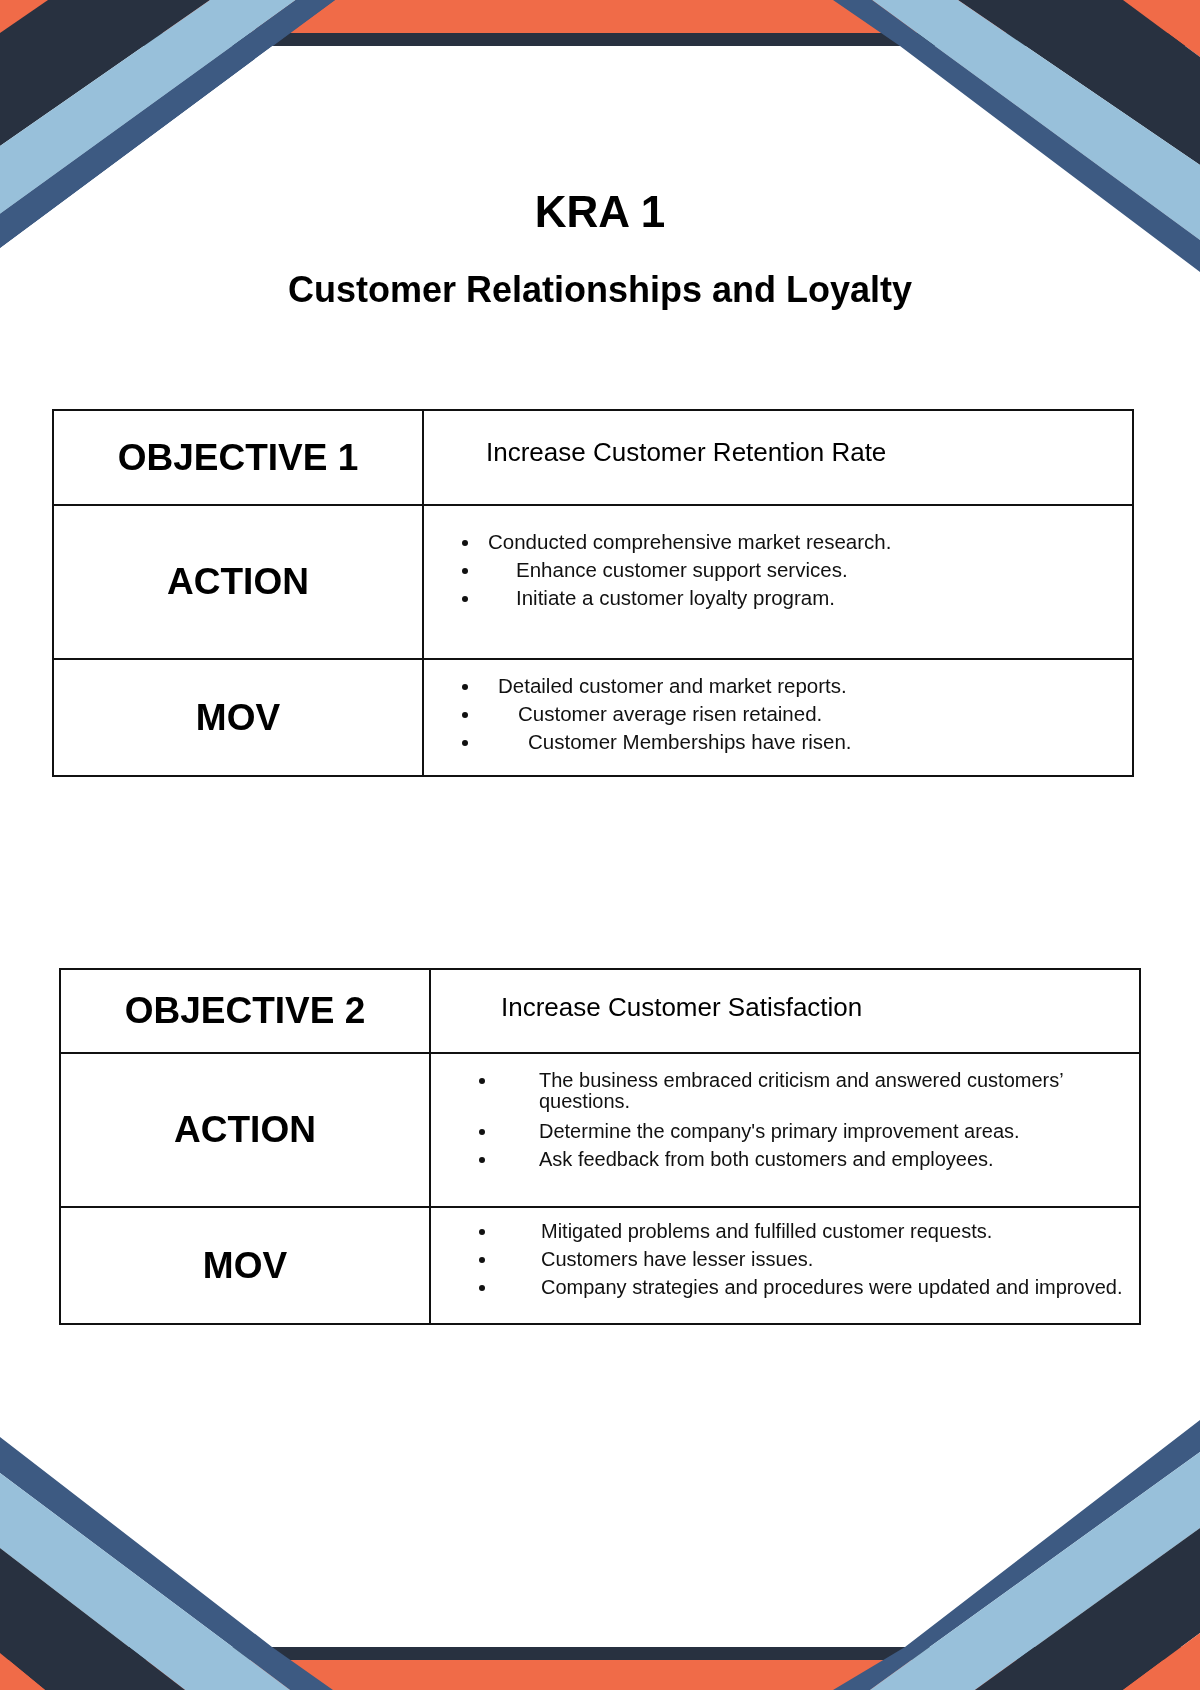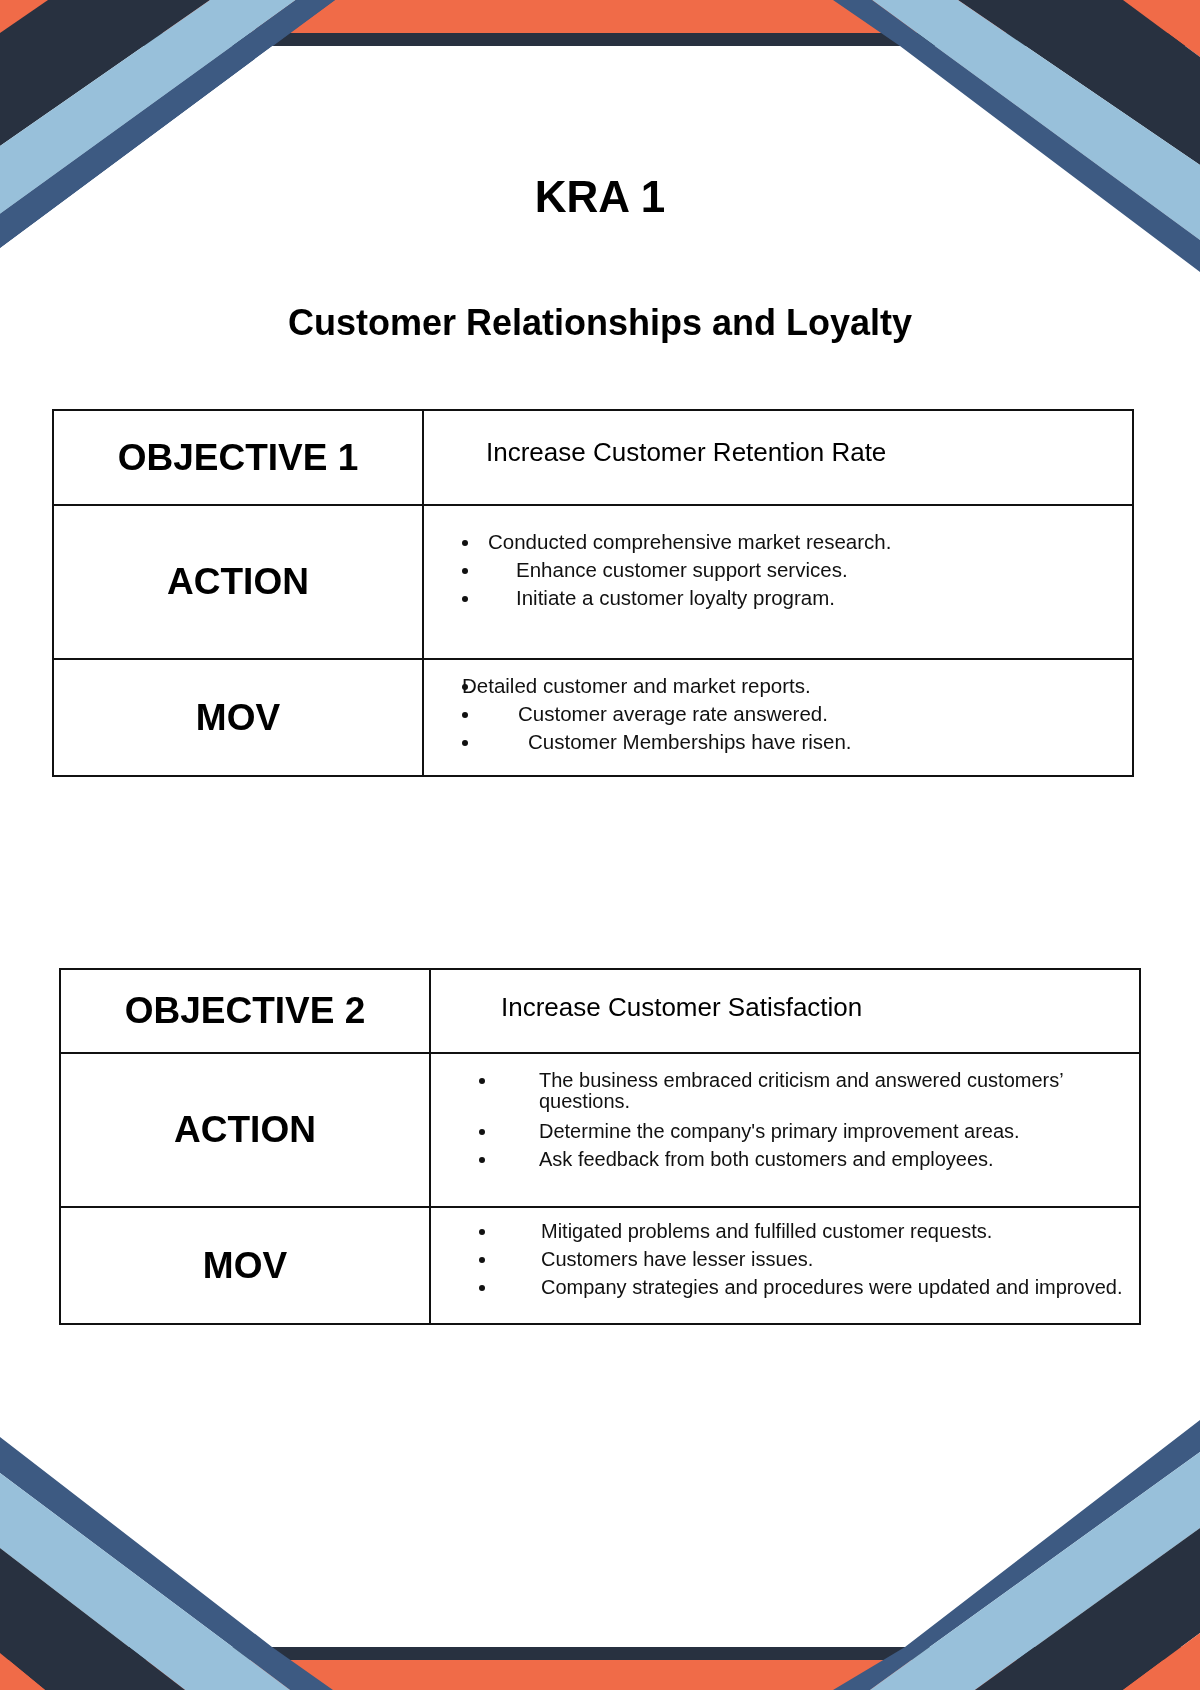--- a/index.html
+++ b/index.html
@@ -7,22 +7,22 @@
     width: 1200px; height: 1690px; position: relative; overflow: hidden;
     background: #ffffff;
     font-family: "Liberation Sans", "DejaVu Sans", sans-serif;
     color: #000;
   }
   .deco { position: absolute; left: 0; top: 0; width: 1200px; height: 1690px; pointer-events: none; }
   .title {
     position: absolute; left: 0; width: 1200px; text-align: center;
     font-weight: bold; color: #000;
   }
-  .kra { top: 172px; font-size: 44px; letter-spacing: 0px; }
-  .subtitle { top: 302px; font-size: 36px; }
+  .kra { top: 187px; font-size: 44px; letter-spacing: 0px; }
+  .subtitle { top: 269px; font-size: 36px; }
 
   .obj-table {
     position: absolute; border-collapse: collapse; table-layout: fixed;
   }
   .obj-table td { border: 2.5px solid #111; padding: 0; vertical-align: middle; }
   .label-cell {
     text-align: center; font-weight: bold; font-size: 37px; border-radius: 19px;
   }
   .value-cell { font-size: 26px; }
   .value-cell .objtext { display: block; }
@@ -97,22 +97,22 @@
         <li style="padding-left:64px"><span class="dot" style="left:38px"></span><span>Conducted comprehensive market research.</span></li>
         <li style="padding-left:92px"><span class="dot" style="left:38px"></span><span>Enhance customer support services.</span></li>
         <li style="padding-left:92px"><span class="dot" style="left:38px"></span><span>Initiate a customer loyalty program.</span></li>
       </ul>
     </td>
   </tr>
   <tr style="height:117px">
     <td class="label-cell">MOV</td>
     <td style="vertical-align:top;padding-top:12px">
       <ul class="bullets">
-        <li style="padding-left:38px"><span class="dot" style="left:38px"></span><span>Detailed customer and market reports.</span></li>
-        <li style="padding-left:94px"><span class="dot" style="left:38px"></span><span>Customer average rate answered.</span></li>
+        <li style="padding-left:74px"><span class="dot" style="left:38px"></span><span>Detailed customer and market reports.</span></li>
+        <li style="padding-left:94px"><span class="dot" style="left:38px"></span><span>Customer average risen retained.</span></li>
         <li style="padding-left:104px"><span class="dot" style="left:38px"></span><span>Customer Memberships have risen.</span></li>
       </ul>
     </td>
   </tr>
 </tbody>
   </table>
 
 <table class="obj-table t2">
   <colgroup>
       <col style="width:370px">

